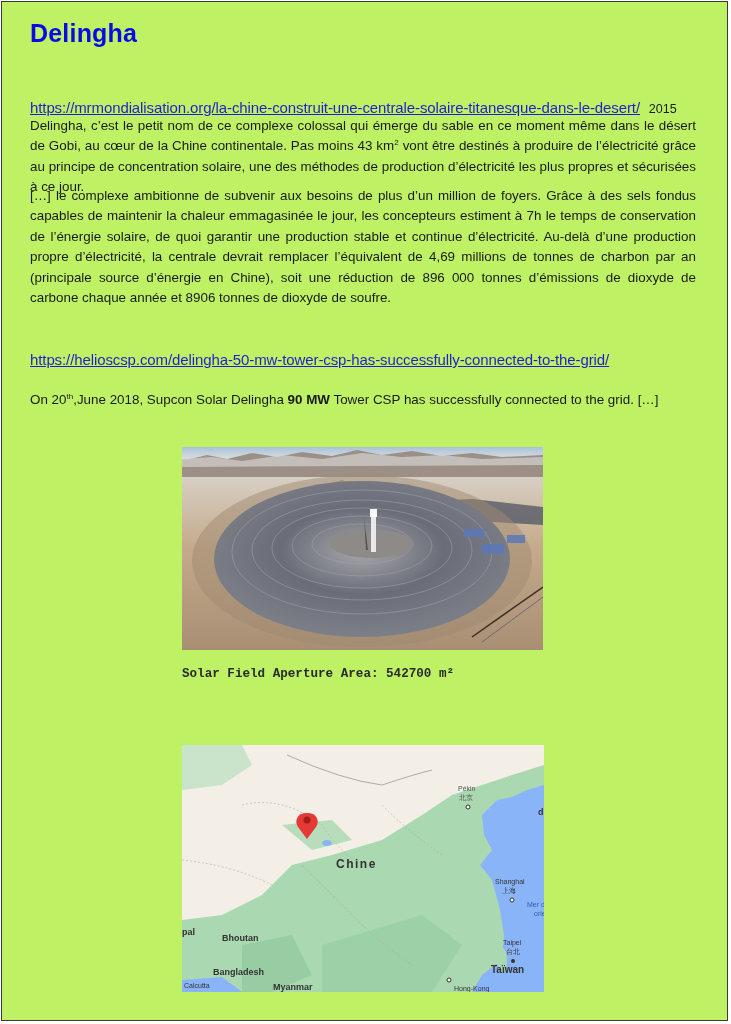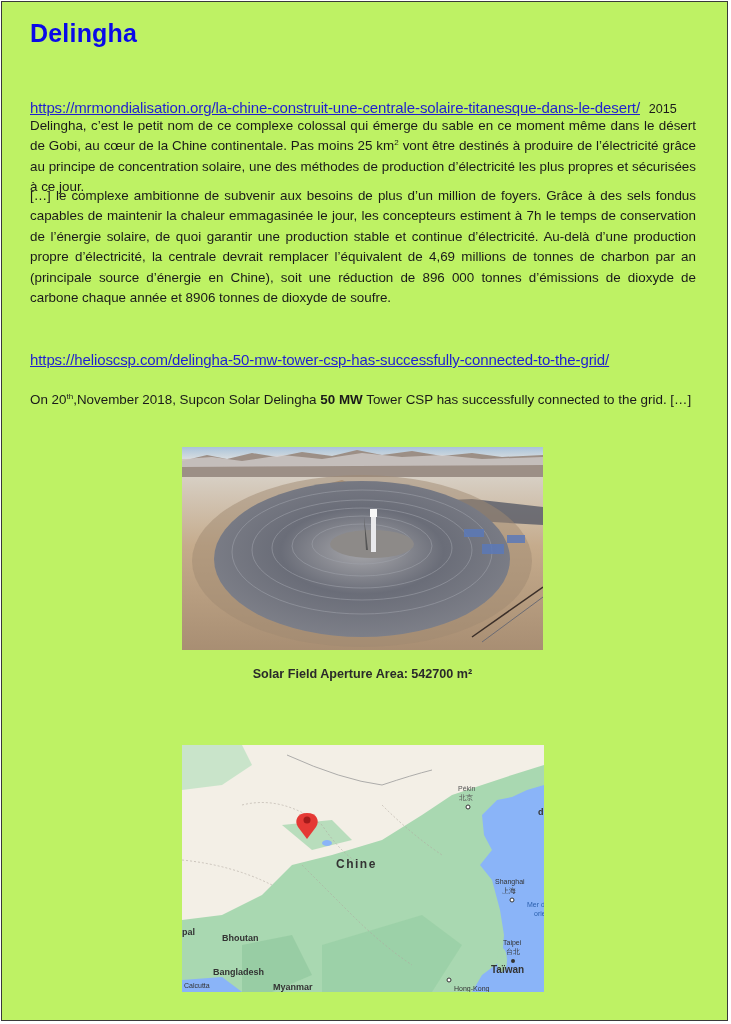--- a/index.html
+++ b/index.html
@@ -24,22 +24,22 @@
   .src2 { position: absolute; left: 28px; top: 348px; width: 680px; }
   .head2 { position: absolute; left: 28px; top: 368px; font-weight: bold; }
   .p3 { top: 388px; }
   a.link { color: #1f1fd0; text-decoration: underline; font-size: 15px; letter-spacing: -0.1px; }
   .year { margin-left: 5px; font-size: 12.6px; }
   .photo {
     position: absolute; left: 180px; top: 445px; width: 361px; height: 203px;
     overflow: hidden; background: #b9a894;
   }
   .caption {
-    position: absolute; left: 180px; top: 662px; width: 361px; text-align: center;
-    font-family: Liberation Sans, sans-serif; font-weight: bold; font-size: 12.6px;
+    position: absolute; left: 180px; top: 662px; width: 361px; 
+    font-family: Liberation Mono, monospace; font-weight: bold; font-size: 12.6px;
     line-height: 20.5px; color: #2a2a2a;
   }
   .map {
     position: absolute; left: 180px; top: 743px; width: 362px; height: 247px;
     overflow: hidden; background: #f3efe6;
   }
   sup { font-size: 8px; line-height: 0; }
 </style>
 </head>
 <body>
@@ -47,32 +47,32 @@
 <div class="page">
 
   <div class="title">Delingha</div>
 
   <div class="text src1">
     <a class="link" href="#">https://mrmondialisation.org/la-chine-construit-une-centrale-solaire-titanesque-dans-le-desert/</a>
     <span class="year">2015</span>
   </div>
 
   <div class="text para p1">
-    <span>Delingha, c’est le petit nom de ce complexe colossal qui émerge du sable en ce moment même dans le désert de Gobi, au cœur de la Chine continentale. Pas moins 25 km</span><sup>2</sup><span> vont être destinés à produire de l’électricité grâce au principe de concentration solaire, une des méthodes de production d’électricité les plus propres et sécurisées à ce jour.</span>
+    <span>Delingha, c’est le petit nom de ce complexe colossal qui émerge du sable en ce moment même dans le désert de Gobi, au cœur de la Chine continentale. Pas moins 43 km</span><sup>2</sup><span> vont être destinés à produire de l’électricité grâce au principe de concentration solaire, une des méthodes de production d’électricité les plus propres et sécurisées à ce jour.</span>
   </div>
 
   <div class="text para p2">[…] le complexe ambitionne de subvenir aux besoins de plus d’un million de foyers. Grâce à des sels fondus capables de maintenir la chaleur emmagasinée le jour, les concepteurs estiment à 7h le temps de conservation de l’énergie solaire, de quoi garantir une production stable et continue d’électricité. Au-delà d’une production propre d’électricité, la centrale devrait remplacer l’équivalent de 4,69 millions de tonnes de charbon par an (principale source d’énergie en Chine), soit une réduction de 896 000 tonnes d’émissions de dioxyde de carbone chaque année et 8906 tonnes de dioxyde de soufre.</div>
 
   <div class="text src2">
     <a class="link" href="#">https://helioscsp.com/delingha-50-mw-tower-csp-has-successfully-connected-to-the-grid/</a>
   </div>
 
 
   <div class="text para p3">
-    <span>On 20</span><sup>th</sup><span>,November 2018, Supcon Solar Delingha </span><b>50 MW</b><span> Tower CSP has successfully connected to the grid. […]</span>
+    <span>On 20</span><sup>th</sup><span>,June 2018, Supcon Solar Delingha </span><b>90 MW</b><span> Tower CSP has successfully connected to the grid. […]</span>
   </div>
 
   <div class="photo">
     <svg width="361" height="203" viewBox="0 0 361 203">
       <defs>
         <linearGradient id="sky" x1="0" y1="0" x2="0" y2="1">
           <stop offset="0" stop-color="#a9c3da"></stop>
             <stop offset="1" stop-color="#d8dde0"></stop>
         </linearGradient>
         <linearGradient id="ground" x1="0" y1="0" x2="0" y2="1">

